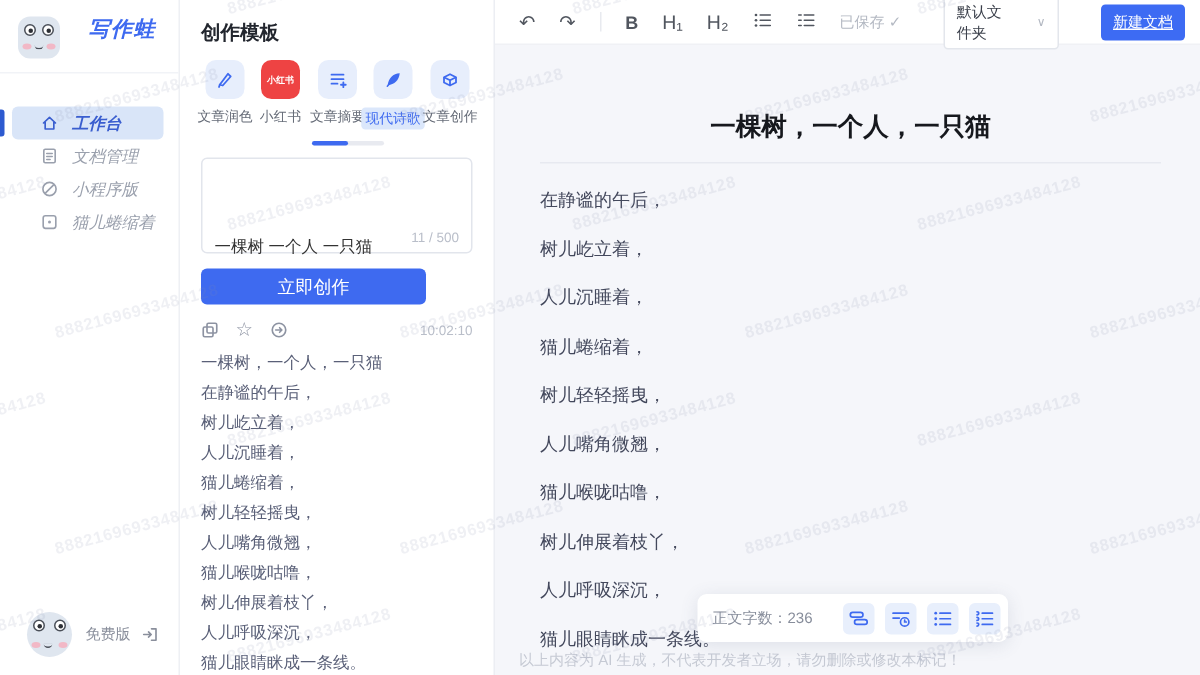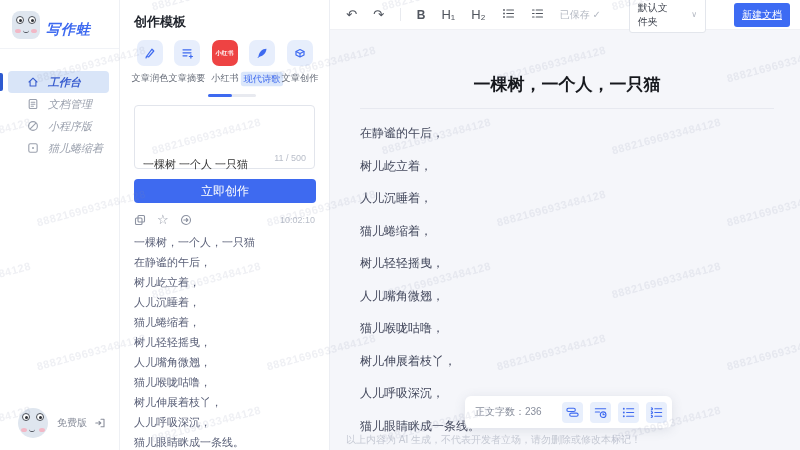--- a/index.html
+++ b/index.html
@@ -8,21 +8,21 @@
   #app { position:relative; width:800px; height:450px; }
 
   
   .wm-layer { position:absolute; inset:0; overflow:hidden; pointer-events:none; z-index:90; }
   .wm-layer span { position:absolute; font-size:11px; font-weight:bold; color:rgba(130,140,170,0.13);
     transform:rotate(-15deg); white-space:nowrap; letter-spacing:.5px; }
 
   
   .sidebar { position:absolute; left:0; top:0; width:120px; height:450px; background:#fff;
     border-right:1px solid #eef0f4; z-index:2; }
-  .logo-row { display:flex; align-items:flex-end; gap:6px; padding:11px 0 9px 12px; }
+  .logo-row { display:flex; align-items:flex-start; gap:19px; padding:11px 0 9px 12px; }
   .frog { position:relative; width:28px; height:28px; border-radius:8px; background:#dfe6ef; flex:none; }
   .frog .eye { position:absolute; top:5px; width:8px; height:8px; background:#fff;
     border:1px solid #4a4f58; border-radius:50%; }
   .frog .eye.l { left:4px; } .frog .eye.r { right:4px; }
   .frog .eye::after { content:''; position:absolute; left:2px; top:2px; width:3px; height:3px;
     background:#2c2f35; border-radius:50%; }
   .frog .cheek { position:absolute; bottom:6px; width:6px; height:4px; background:#f2b8c6; border-radius:50%; }
   .frog .cheek.l { left:3px; } .frog .cheek.r { right:3px; }
   .frog .mouth { position:absolute; bottom:6px; left:11px; width:6px; height:3px;
     border-bottom:1px solid #4a4f58; border-radius:0 0 6px 6px; }
@@ -56,21 +56,21 @@
   .tab.active .tab-label { background:#dbe7fb; color:#3e6af0; padding:1px 3px; border-radius:3px; }
   .tab-scrollbar { position:relative; margin:7px 0 0 88px; width:48px; height:3px;
     background:#e8eaf0; border-radius:2px; }
   .tab-scrollbar .thumb { position:absolute; left:0; top:0; width:24px; height:3px;
     background:#3e6af0; border-radius:2px; }
   .input-box { position:relative; margin:8px 14px 0; height:64px; border:1px solid #e2e5ec;
     border-radius:4px; padding:7px 8px; background:#fff; }
   .input-box textarea { width:100%; height:38px; border:none; outline:none; resize:none;
     font-family:inherit; font-size:11px; color:#333; background:transparent;margin-top:44px; }
   .char-count { position:absolute; right:8px; bottom:5px; font-size:9px; color:#b9bec9; }
-  .create-btn { display:block; margin:10px 14px 0; width:182px; height:24px; background:#3e6af0;
+  .create-btn { display:block; margin:10px 14px 0; width:150px; height:24px; background:#3e6af0;
     color:#fff; font-size:12px; border:none; border-radius:4px; cursor:pointer; font-family:inherit; }
   .output { margin:10px 14px 0; }
   .output-head { display:flex; align-items:center; gap:11px; color:#8d93a2; height:14px; }
   .output-head .star { font-size:13px; line-height:12px; cursor:pointer; }
   .output-head svg { cursor:pointer; }
   .timestamp { margin-left:auto; font-size:9px; color:#b9bec9; }
   .output-lines { margin-top:5px; }
   .output-lines div { font-size:11px; color:#5a6078; line-height:20px; white-space:nowrap; }
 
   
@@ -175,31 +175,31 @@
       <div class="tab">
         <span class="tab-icon">
           <svg width="14" height="14" viewBox="0 0 14 14" fill="none" stroke="currentColor" stroke-width="1.2" stroke-linecap="round" stroke-linejoin="round">
               <path d="M3.5 10.5 L9 3.2 L10.8 5 L5.5 11 Z"></path>
               <path d="M3.5 10.5 L3 12"></path>
             </svg>
         </span>
         <span class="tab-label">文章润色</span>
       </div>
       <div class="tab">
+        <span class="tab-icon red">小红书</span>
+        <span class="tab-label">小红书</span>
+      </div>
+      <div class="tab">
         <span class="tab-icon">
           <svg width="14" height="14" viewBox="0 0 14 14" fill="none" stroke="currentColor" stroke-width="1.2" stroke-linecap="round">
               <path d="M3 3.8 h8 M3 6.8 h8 M3 9.8 h4"></path>
               <path d="M9.3 10.5 h3.2 M10.9 8.9 v3.2"></path>
             </svg>
         </span>
         <span class="tab-label">文章摘要</span>
-      </div>
-      <div class="tab">
-        <span class="tab-icon red">小红书</span>
-        <span class="tab-label">小红书</span>
       </div>
       <div class="tab active">
         <span class="tab-icon">
           <svg width="14" height="14" viewBox="0 0 14 14" fill="currentColor">
               <path d="M11.5 2.8 C7 2.8 4 6.2 3.4 10.8 C8.2 10.4 10.9 7.4 11.5 2.8 Z"></path>
               <path d="M3.2 11.5 L6 8.5" stroke="currentColor" stroke-width="1" fill="none" stroke-linecap="round"></path>
             </svg>
         </span>
         <span class="tab-label">现代诗歌</span>
       </div>

